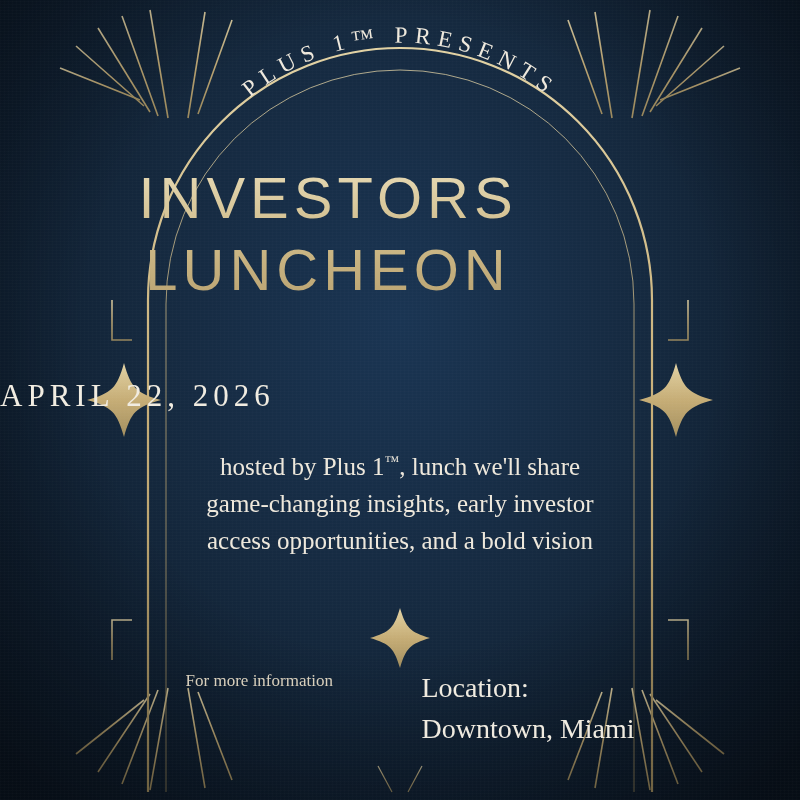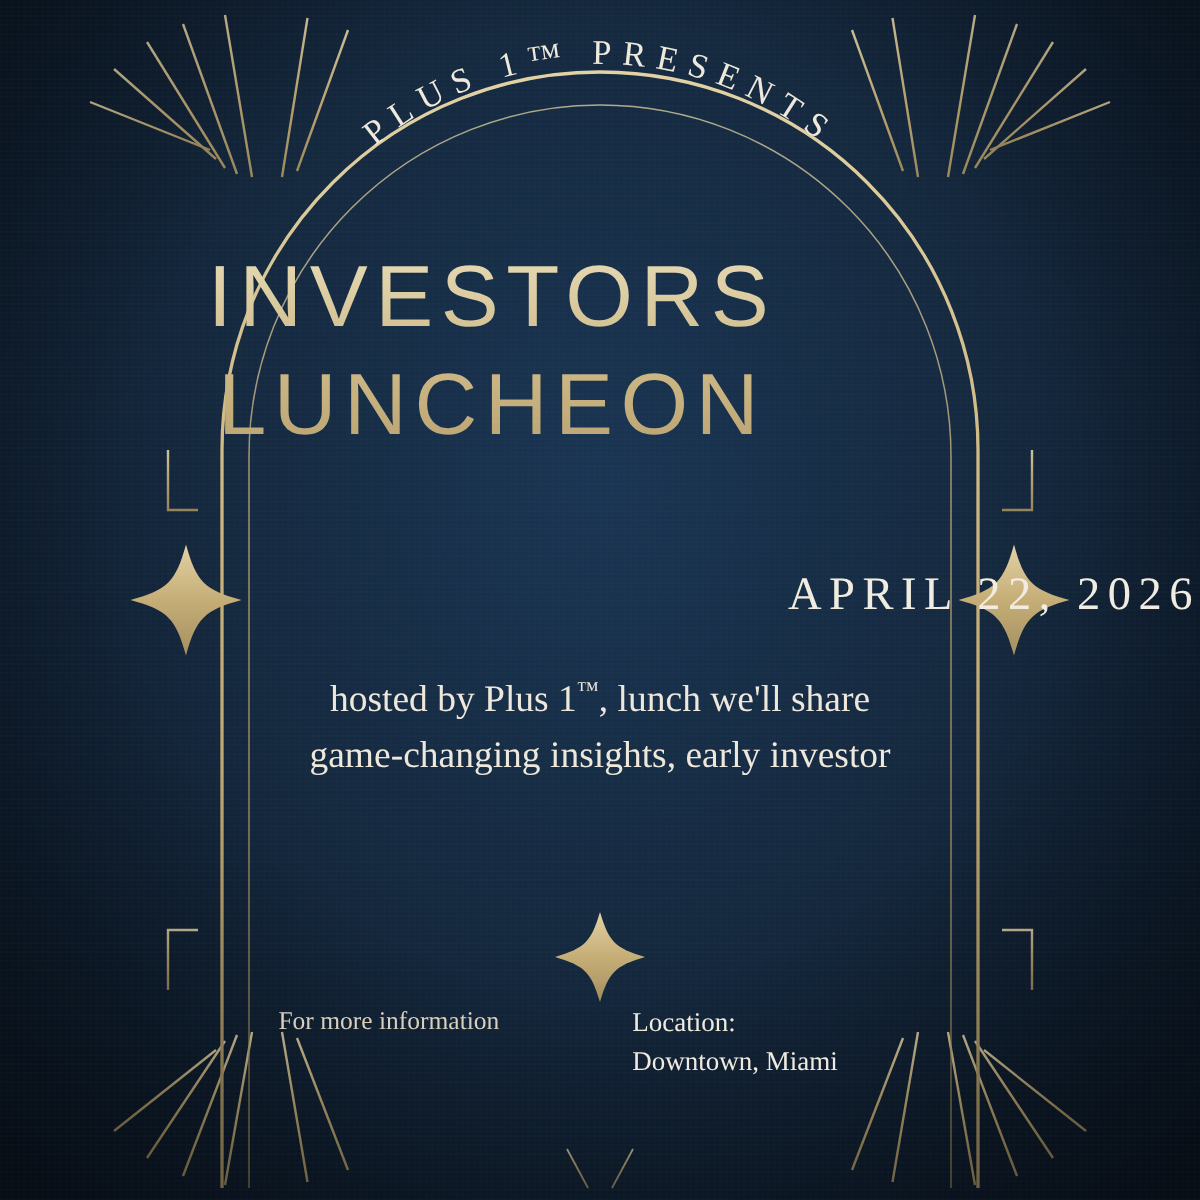--- a/index.html
+++ b/index.html
@@ -74,21 +74,21 @@
     background-clip: text;
     -webkit-text-fill-color: transparent;
   }
   .headline .line2 { display: block; text-decoration: underline; }
 
   .date {
     position: absolute;
     top: 378px;
     left: 0;
     width: 800px;
-    text-align: right;
+    text-align: left;
     font-family: "Liberation Serif", serif;
     font-size: 31px;
     letter-spacing: 5px;
     color: #f1ece1;
   }
 
   .body-copy {
     position: absolute;
     top: 448px;
     left: 150px;
@@ -120,21 +120,21 @@
   }
   .footer-divider {
     width: 1px;
     height: 56px;
     background: linear-gradient(180deg, rgba(200,180,130,0) 0%, rgba(205,185,135,0.85) 30%, rgba(205,185,135,0.85) 70%, rgba(200,180,130,0) 100%);
     margin-top: 2px;
   }
   .footer-right {
     width: 250px;
     padding-left: 22px;
-    font-size: 18px;
+    font-size: 28px;
     line-height: 1.45;
     color: #f0ebe0;
   }
 </style>
 </head>
 <body>
 
 <div id="poster">
 
   <svg class="deco" viewBox="0 0 800 800">
@@ -252,20 +252,21 @@
     <div class="headline">
       <span>INVESTORS</span>
       <span class="line2">LUNCHEON</span>
     </div>
 
     <div class="date">APRIL 22, 2026</div>
 
     <div class="body-copy">
       <div><span>hosted by Plus 1</span><span class="tm">™</span><span>, lunch we'll share</span></div>
       <div>game-changing insights, early investor</div>
+      <div>access opportunities, and a bold vision</div>
     </div>
 
     <div class="footer">
       <div class="footer-left">
         <div>For more information</div>
       </div>
       <div class="footer-divider"></div>
       <div class="footer-right">
         <div>Location:</div>
         <div>Downtown, Miami</div>

